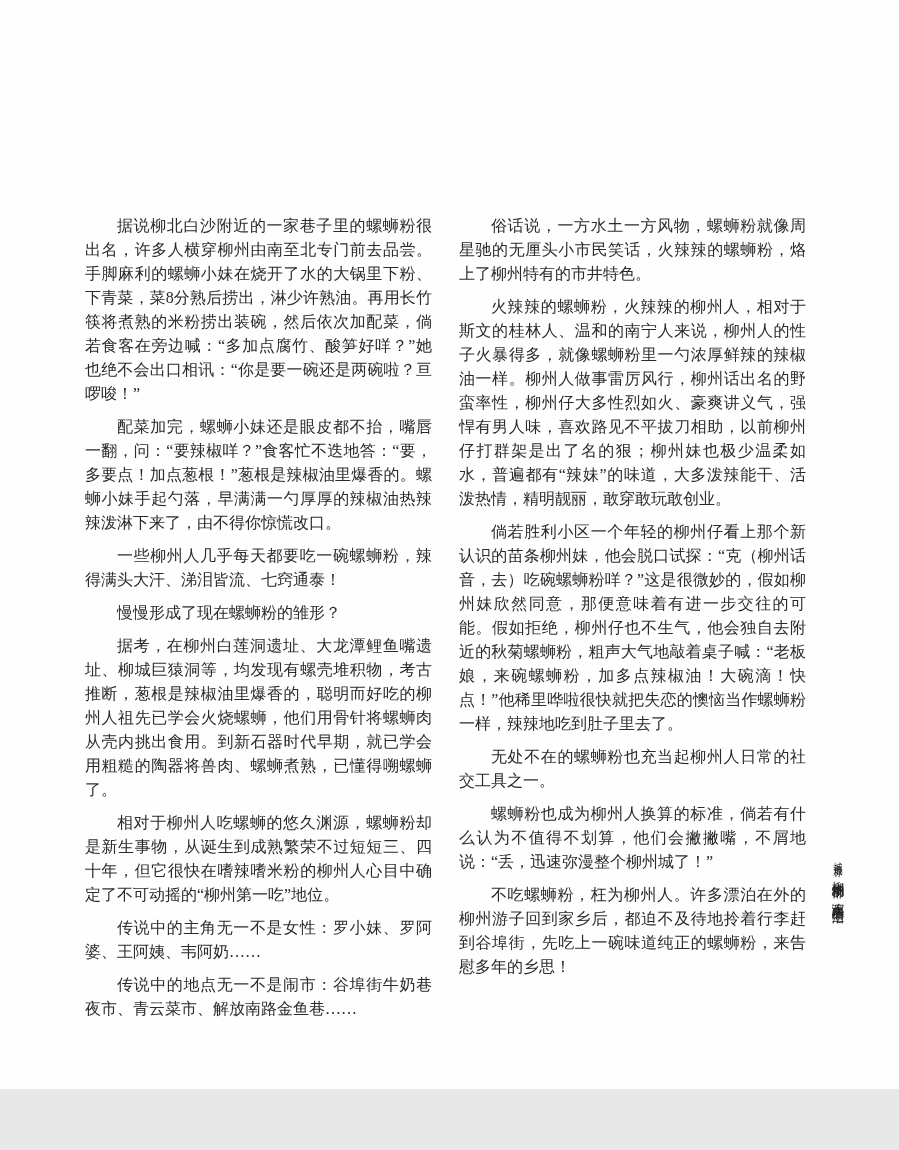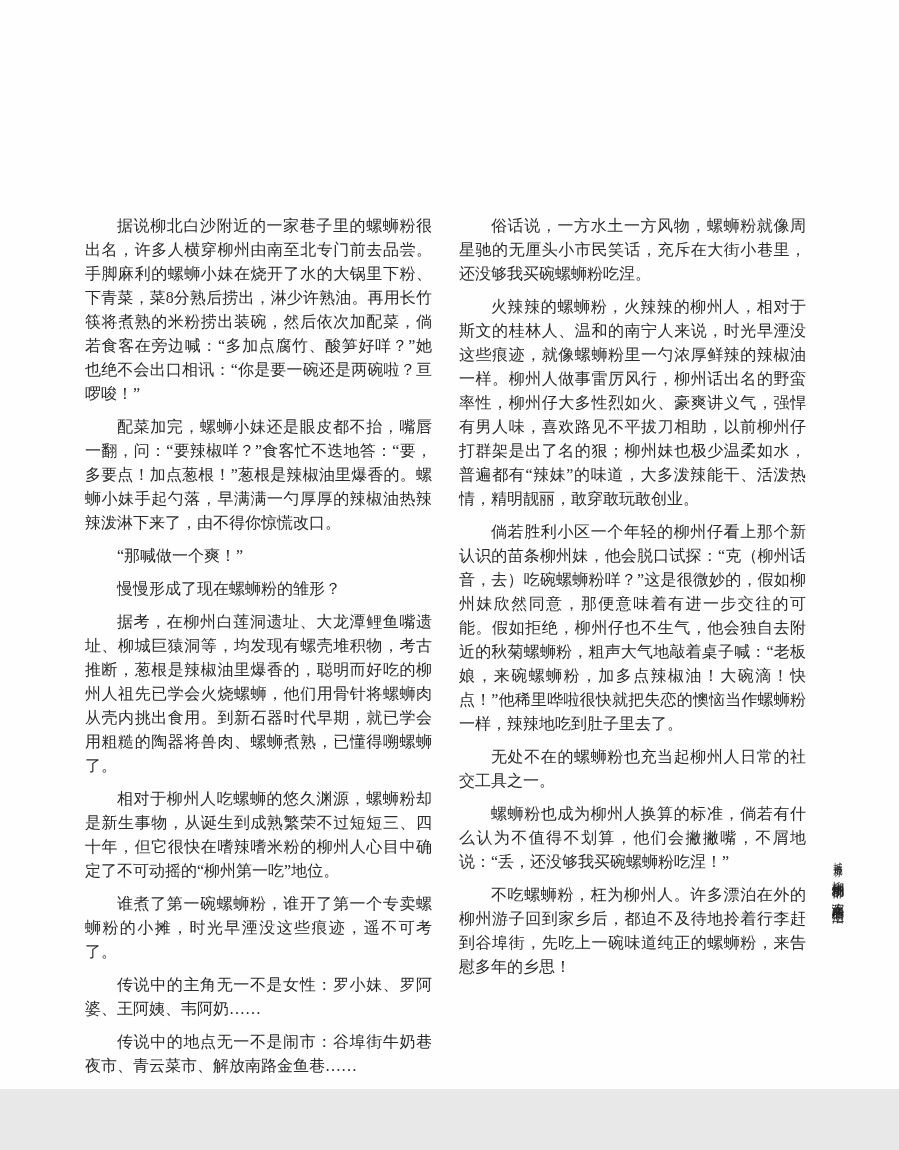--- a/index.html
+++ b/index.html
@@ -52,36 +52,35 @@
 </head>
 <body>
 
 <div class="page">
 
   <div class="columns">
 
     <div class="col">
       <p>据说柳北白沙附近的一家巷子里的螺蛳粉很出名，许多人横穿柳州由南至北专门前去品尝。手脚麻利的螺蛳小妹在烧开了水的大锅里下粉、下青菜，菜8分熟后捞出，淋少许熟油。再用长竹筷将煮熟的米粉捞出装碗，然后依次加配菜，倘若食客在旁边喊：“多加点腐竹、酸笋好咩？”她也绝不会出口相讯：“你是要一碗还是两碗啦？亘啰唆！”</p>
       <p>配菜加完，螺蛳小妹还是眼皮都不抬，嘴唇一翻，问：“要辣椒咩？”食客忙不迭地答：“要，多要点！加点葱根！”葱根是辣椒油里爆香的。螺蛳小妹手起勺落，早满满一勺厚厚的辣椒油热辣辣泼淋下来了，由不得你惊慌改口。</p>
-      <p>“那喊做一个爽！”</p>
+      <p>一些柳州人几乎每天都要吃一碗螺蛳粉，辣得满头大汗、涕泪皆流、七窍通泰！</p>
       <p>慢慢形成了现在螺蛳粉的雏形？</p>
       <p>据考，在柳州白莲洞遗址、大龙潭鲤鱼嘴遗址、柳城巨猿洞等，均发现有螺壳堆积物，考古推断，葱根是辣椒油里爆香的，聪明而好吃的柳州人祖先已学会火烧螺蛳，他们用骨针将螺蛳肉从壳内挑出食用。到新石器时代早期，就已学会用粗糙的陶器将兽肉、螺蛳煮熟，已懂得嗍螺蛳了。</p>
       <p>相对于柳州人吃螺蛳的悠久渊源，螺蛳粉却是新生事物，从诞生到成熟繁荣不过短短三、四十年，但它很快在嗜辣嗜米粉的柳州人心目中确定了不可动摇的“柳州第一吃”地位。</p>
-      <p>谁煮了第一碗螺蛳粉，谁开了第一个专卖螺蛳粉的小摊，时光早湮没这些痕迹，遥不可考了。</p>
       <p>传说中的主角无一不是女性：罗小妹、罗阿婆、王阿姨、韦阿奶……</p>
       <p>传说中的地点无一不是闹市：谷埠街牛奶巷夜市、青云菜市、解放南路金鱼巷……</p>
 
     </div>
 
     <div class="col">
-      <p>俗话说，一方水土一方风物，螺蛳粉就像周星驰的无厘头小市民笑话，充斥在大街小巷里，还没够我买碗螺蛳粉吃涅。</p>
-      <p>火辣辣的螺蛳粉，火辣辣的柳州人，相对于斯文的桂林人、温和的南宁人来说，时光早湮没这些痕迹，就像螺蛳粉里一勺浓厚鲜辣的辣椒油一样。柳州人做事雷厉风行，柳州话出名的野蛮率性，柳州仔大多性烈如火、豪爽讲义气，强悍有男人味，喜欢路见不平拔刀相助，以前柳州仔打群架是出了名的狠；柳州妹也极少温柔如水，普遍都有“辣妹”的味道，大多泼辣能干、活泼热情，精明靓丽，敢穿敢玩敢创业。</p>
+      <p>俗话说，一方水土一方风物，螺蛳粉就像周星驰的无厘头小市民笑话，火辣辣的螺蛳粉，烙上了柳州特有的市井特色。</p>
+      <p>火辣辣的螺蛳粉，火辣辣的柳州人，相对于斯文的桂林人、温和的南宁人来说，柳州人的性子火暴得多，就像螺蛳粉里一勺浓厚鲜辣的辣椒油一样。柳州人做事雷厉风行，柳州话出名的野蛮率性，柳州仔大多性烈如火、豪爽讲义气，强悍有男人味，喜欢路见不平拔刀相助，以前柳州仔打群架是出了名的狠；柳州妹也极少温柔如水，普遍都有“辣妹”的味道，大多泼辣能干、活泼热情，精明靓丽，敢穿敢玩敢创业。</p>
       <p>倘若胜利小区一个年轻的柳州仔看上那个新认识的苗条柳州妹，他会脱口试探：“克（柳州话音，去）吃碗螺蛳粉咩？”这是很微妙的，假如柳州妹欣然同意，那便意味着有进一步交往的可能。假如拒绝，柳州仔也不生气，他会独自去附近的秋菊螺蛳粉，粗声大气地敲着桌子喊：“老板娘，来碗螺蛳粉，加多点辣椒油！大碗滴！快点！”他稀里哗啦很快就把失恋的懊恼当作螺蛳粉一样，辣辣地吃到肚子里去了。</p>
       <p>无处不在的螺蛳粉也充当起柳州人日常的社交工具之一。</p>
-      <p>螺蛳粉也成为柳州人换算的标准，倘若有什么认为不值得不划算，他们会撇撇嘴，不屑地说：“丢，还没够我买碗螺蛳粉吃涅！”</p>
+      <p>螺蛳粉也成为柳州人换算的标准，倘若有什么认为不值得不划算，他们会撇撇嘴，不屑地说：“丢，迅速弥漫整个柳州城了！”</p>
       <p>不吃螺蛳粉，枉为柳州人。许多漂泊在外的柳州游子回到家乡后，都迫不及待地拎着行李赶到谷埠街，先吃上一碗味道纯正的螺蛳粉，来告慰多年的乡思！</p>
 
     </div>
 
   </div>
 
   <div class="sidebar">
     <span class="sidebar-section">城市地标</span><span class="sidebar-sep">/</span><span class="sidebar-title">柳州杨柳郡：滨水而居的生活</span>
   </div>
 

